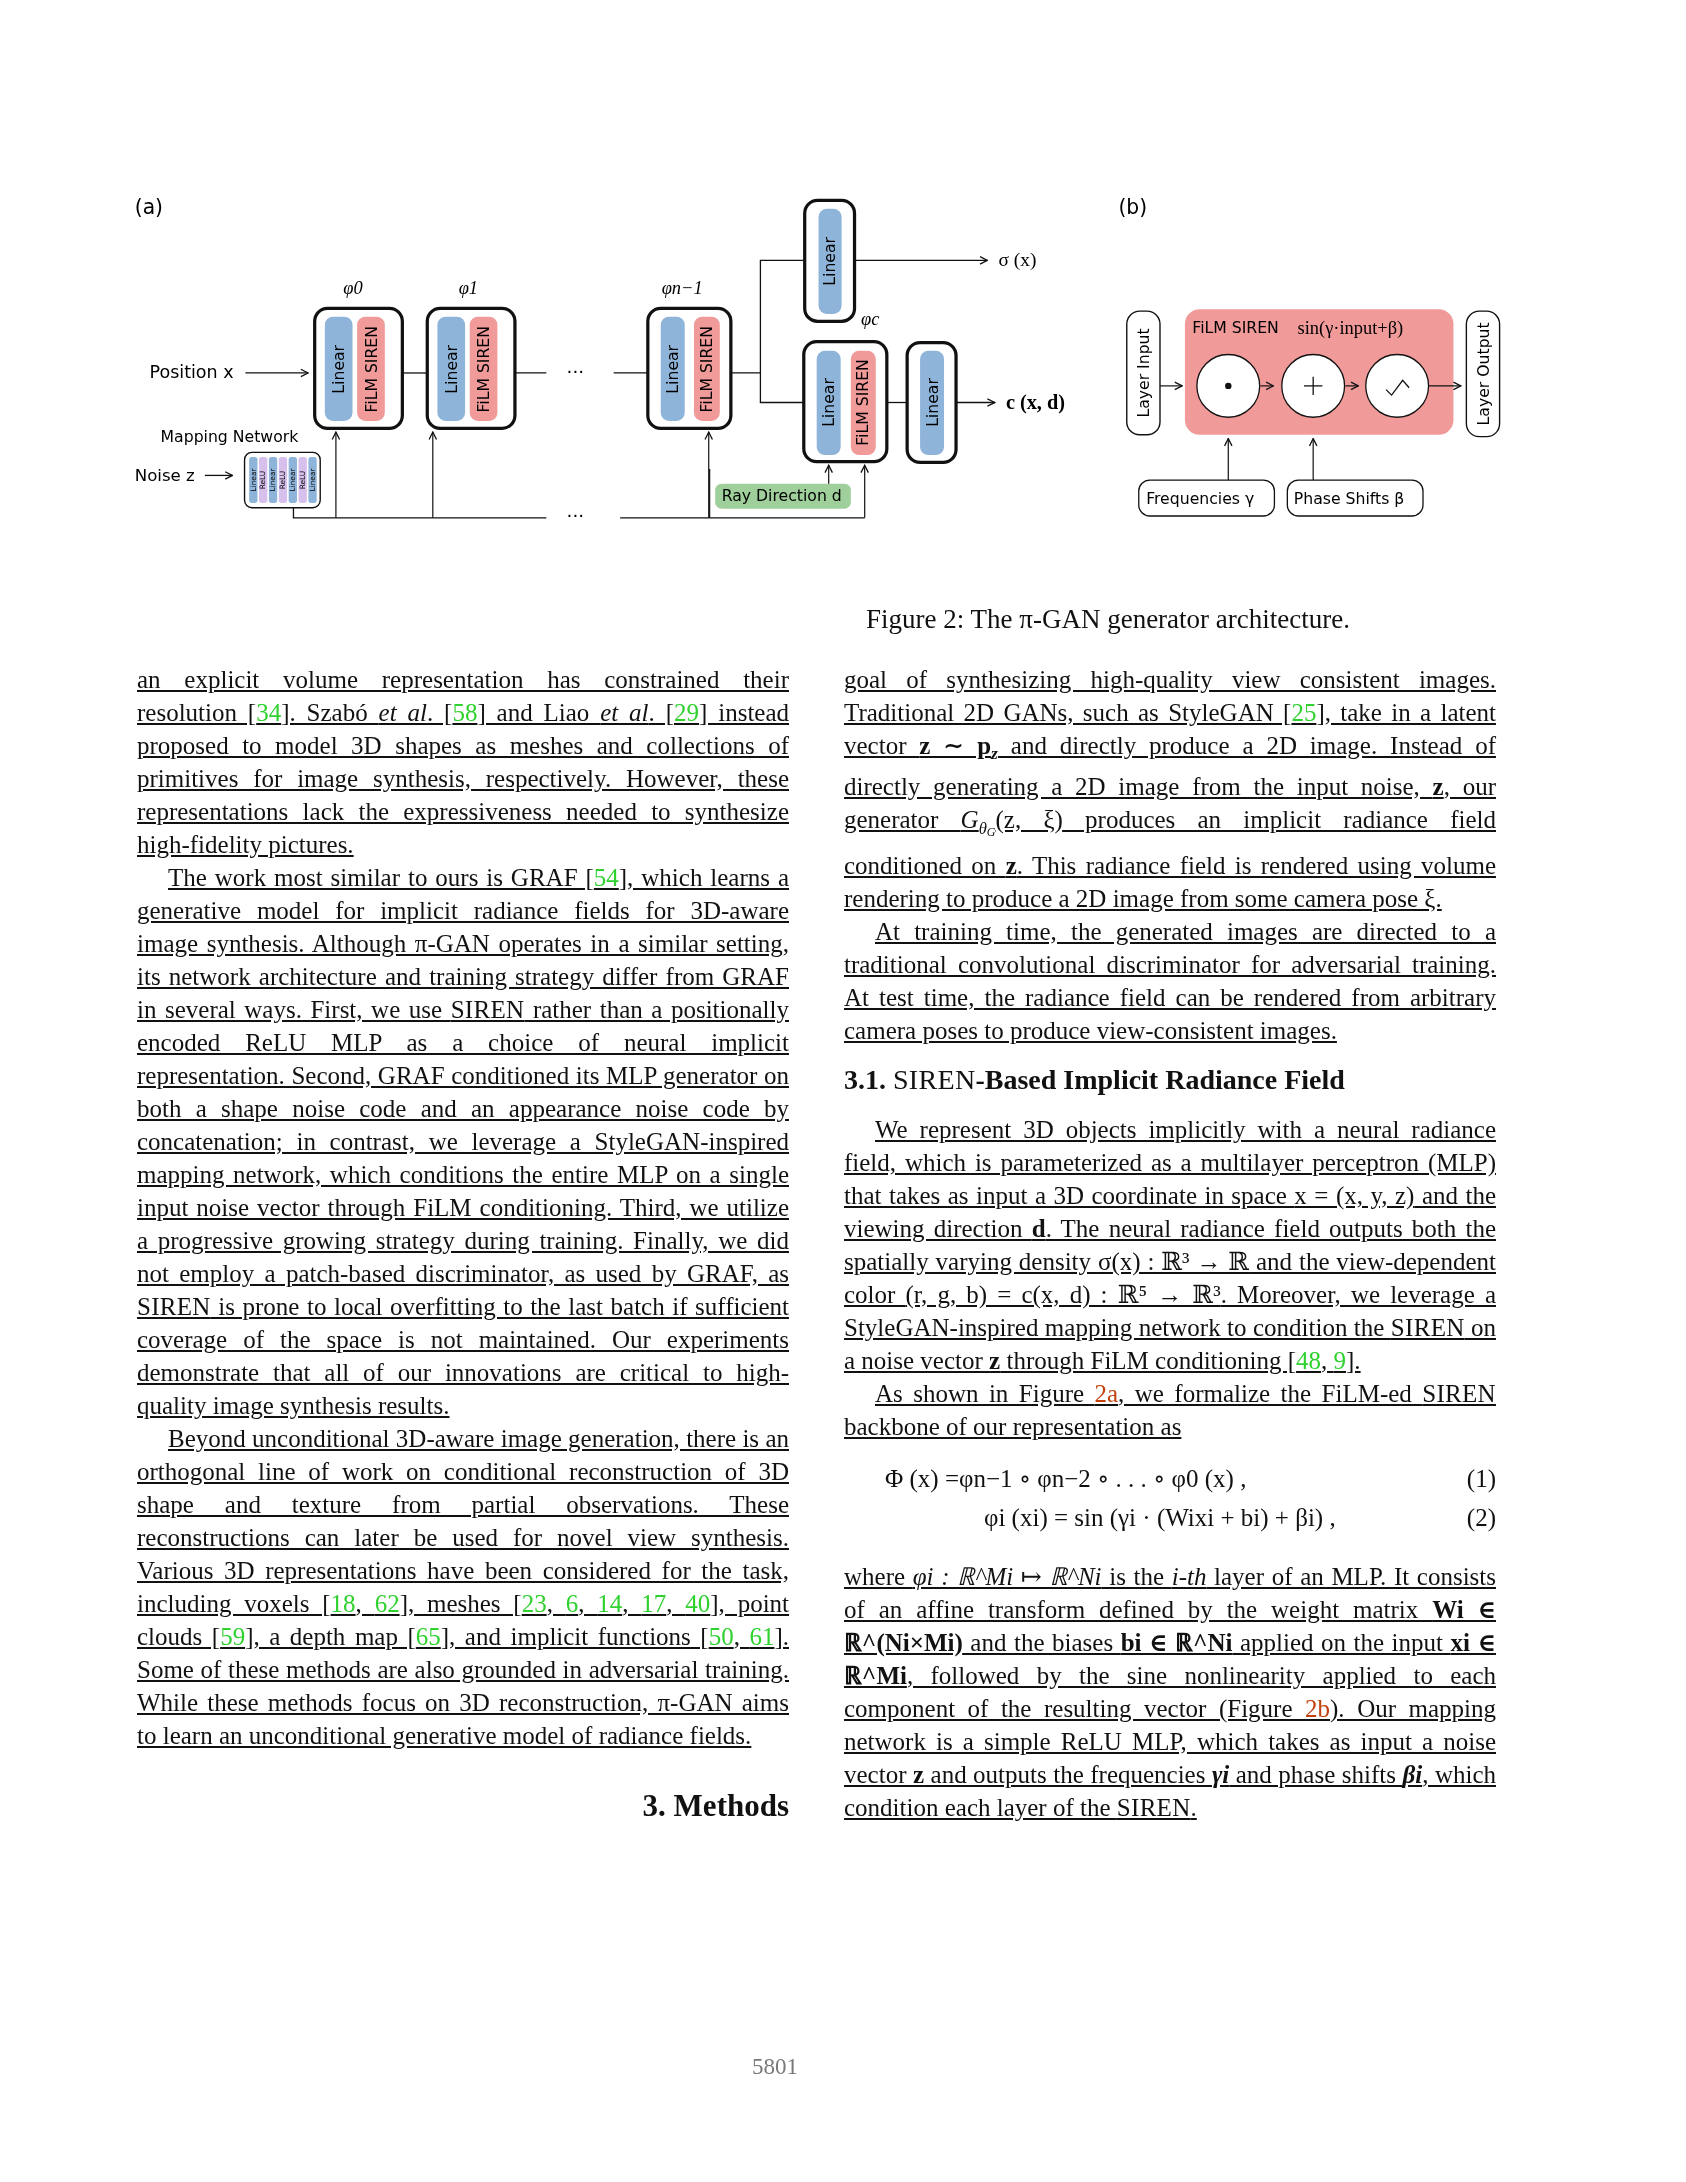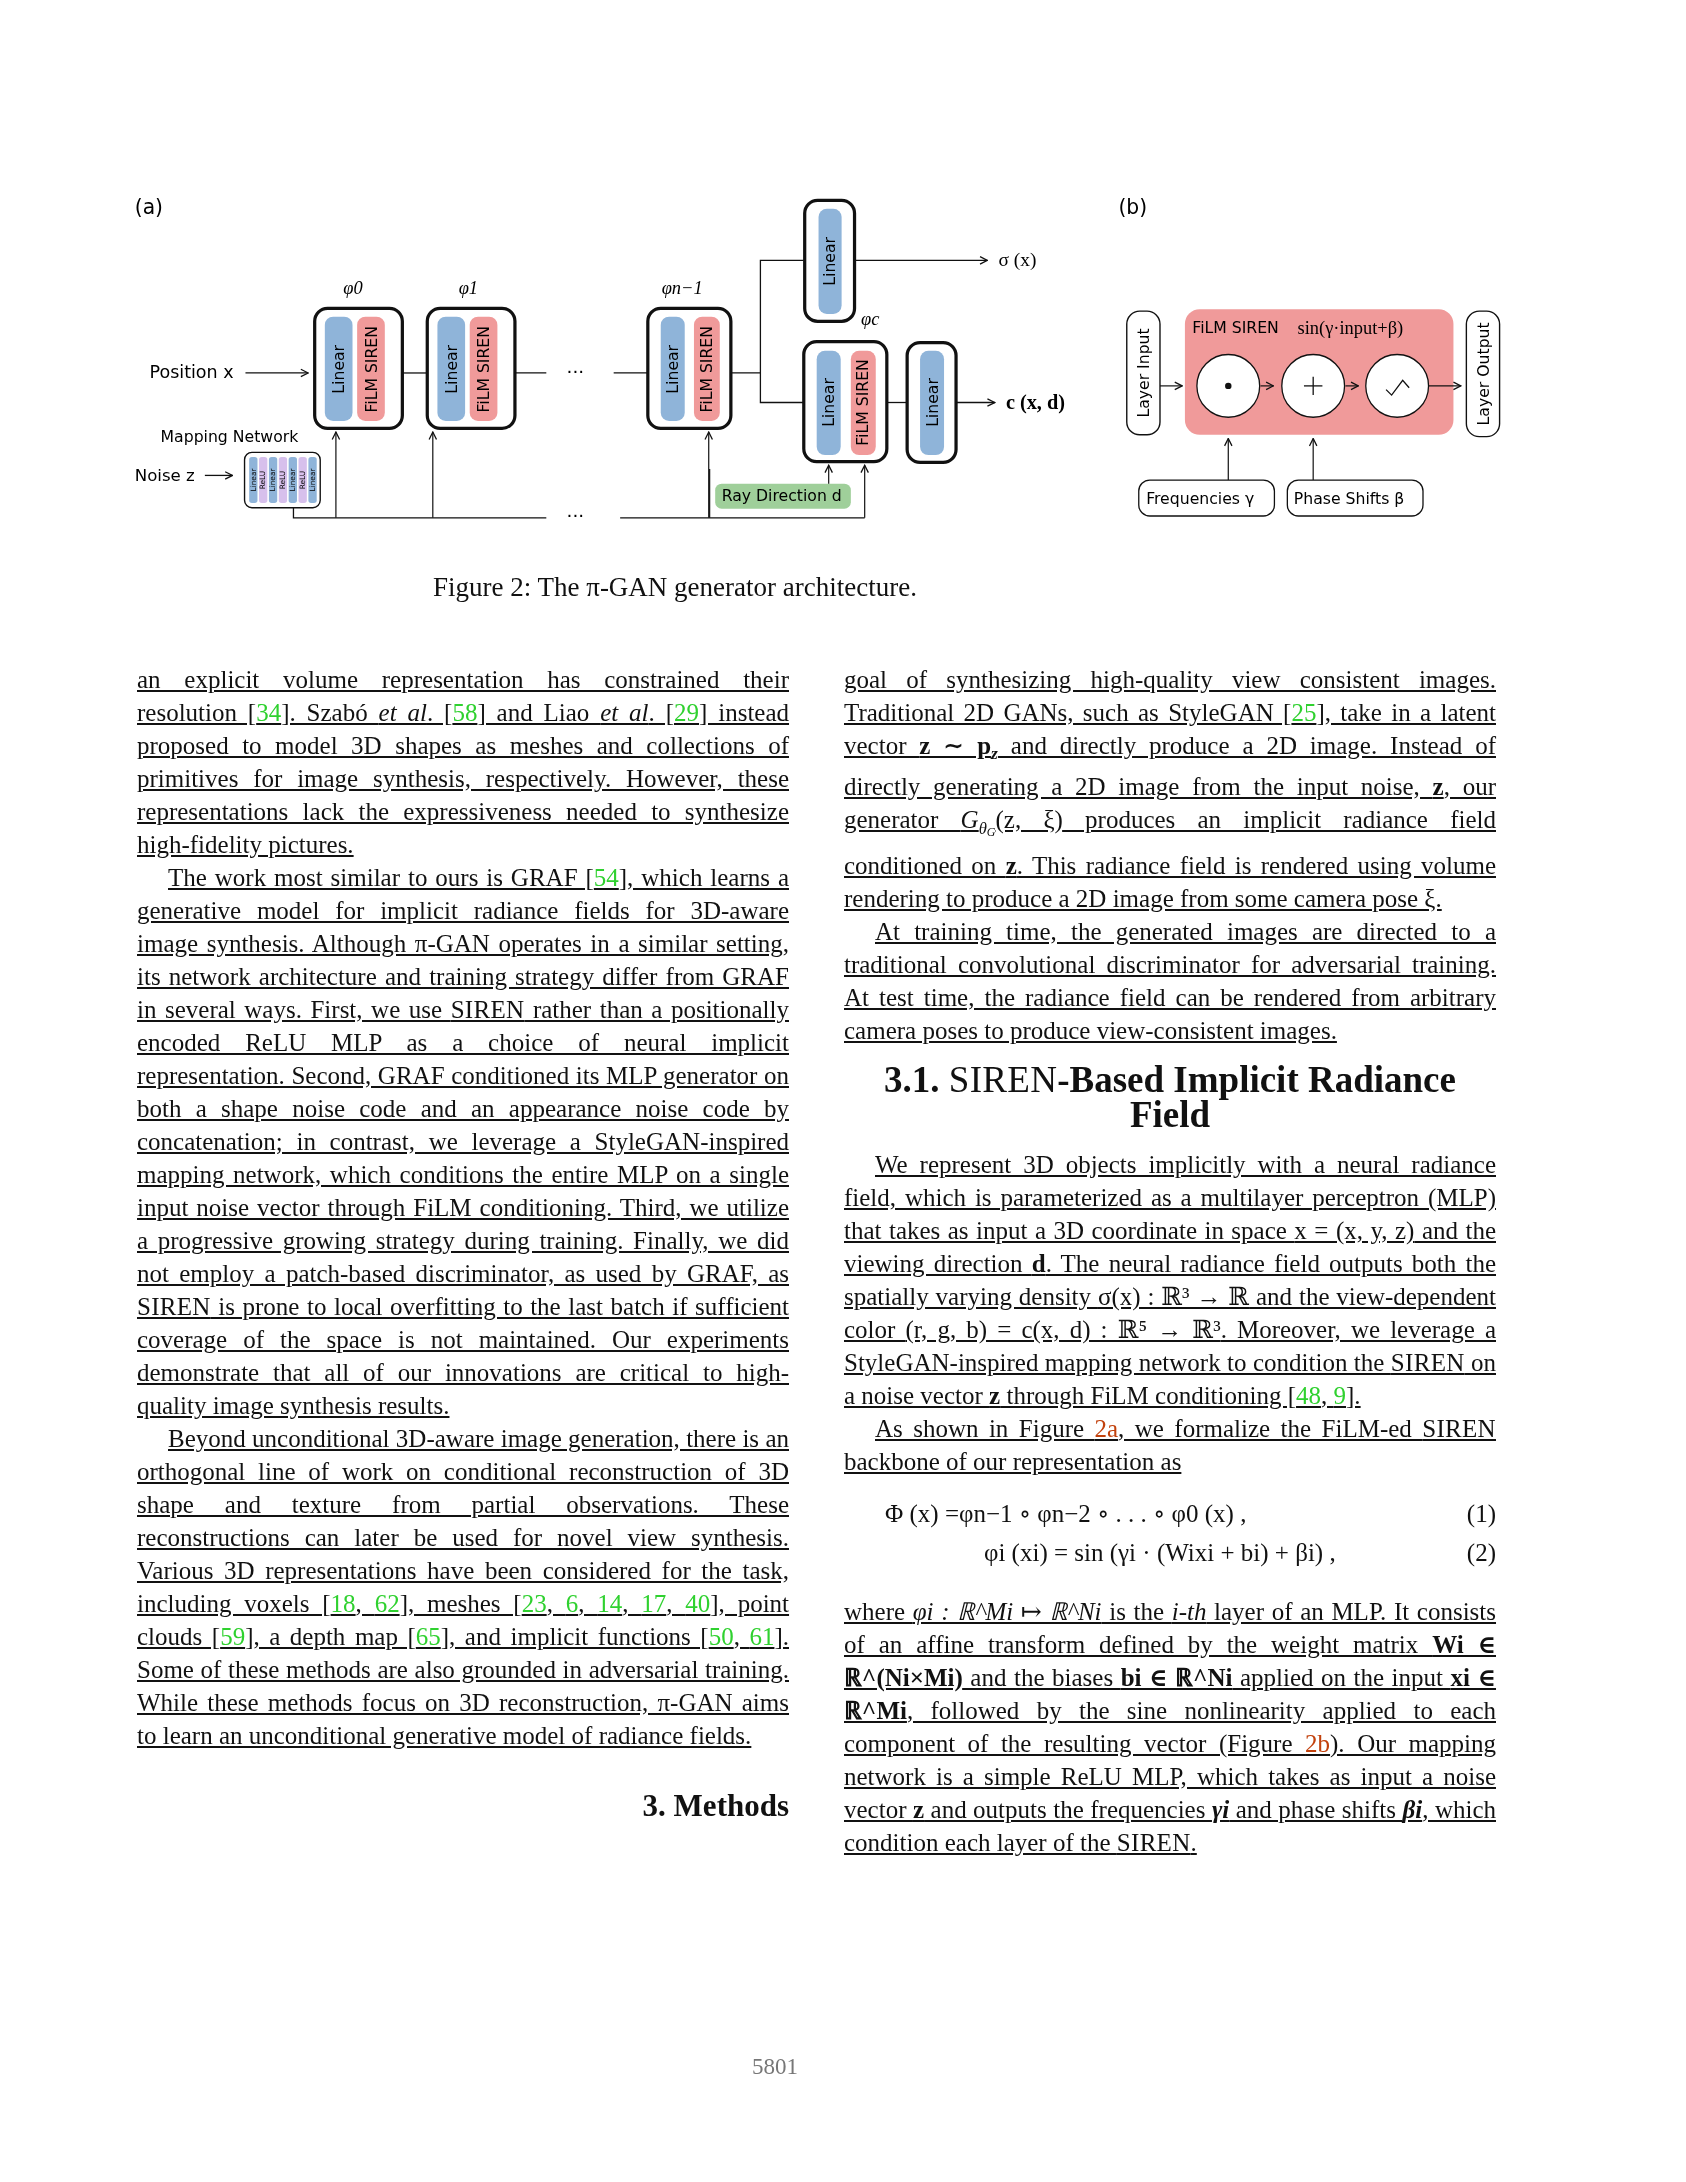--- a/index.html
+++ b/index.html
@@ -1,30 +1,30 @@
 <!DOCTYPE html>
 <html style="font-size:14.8px"><head>
 <meta charset="utf-8">
 <style>
   html,body{margin:0;padding:0;background:#ffffff;}
   body{width:1686px;height:2183px;position:relative;overflow:hidden;font-family:"Liberation Serif","DejaVu Serif",serif;color:#111;}
   .fig{position:absolute;left:0;top:0;width:1686px;height:554px;}
   .fig svg{position:absolute;left:0;top:0;}
   .sans{font-family:"DejaVu Sans","Liberation Sans",sans-serif;}
-  .caption{position:absolute;top:572px;left:0;width:1350px;text-align:center;font-size:27px;}
+  .caption{position:absolute;top:604px;left:0;width:1350px;text-align:right;font-size:27px;}
   .col{position:absolute;top:663px;width:652px;font-size:25px;line-height:33px;text-align:justify;}
   .col.left{left:137px;}
   .col.right{left:844px;}
   .col p{margin:0;text-decoration:underline;}
   .col p.ind{text-indent:31px;}
   .cite{color:#2fd12f;}
   .ref{color:#c2410c;}
   .sc{font-variant:small-caps;letter-spacing:0.3px;}
   .h1{font-weight:bold;font-size:31px;margin:35px 0 24px 0;line-height:37px;text-align:right;}
-  .h2{font-weight:bold;font-size:37px;margin:14.8px 0 16.6px 0;line-height:35px;text-align:center;}
+  .h2{font-weight:bold;font-size:28px;margin:14.8px 0 16.6px 0;line-height:35px;text-align:left;}
   .eq{position:relative;height:39px;font-size:25px;}
   .eq .body{position:absolute;white-space:nowrap;}
   .eq .num{position:absolute;right:0;}
   .eqblock{margin:18.5px 0 20px 0;}
   .pagenum{position:absolute;top:2054px;left:0;width:1550px;text-align:center;font-size:23px;color:#777;}
   i{font-style:italic;}
   b{font-weight:bold;}
 </style>
 </head>
 <body>

